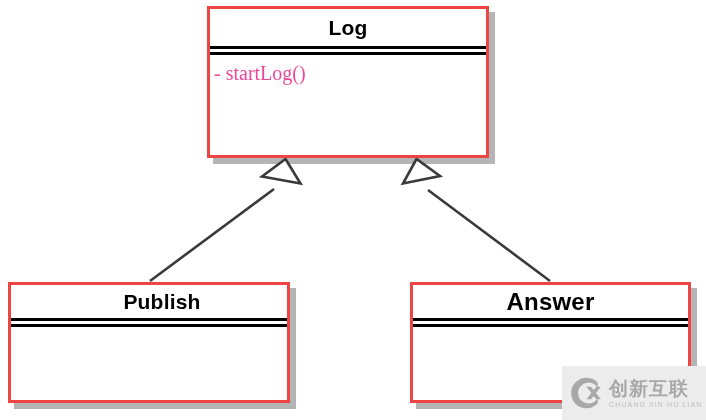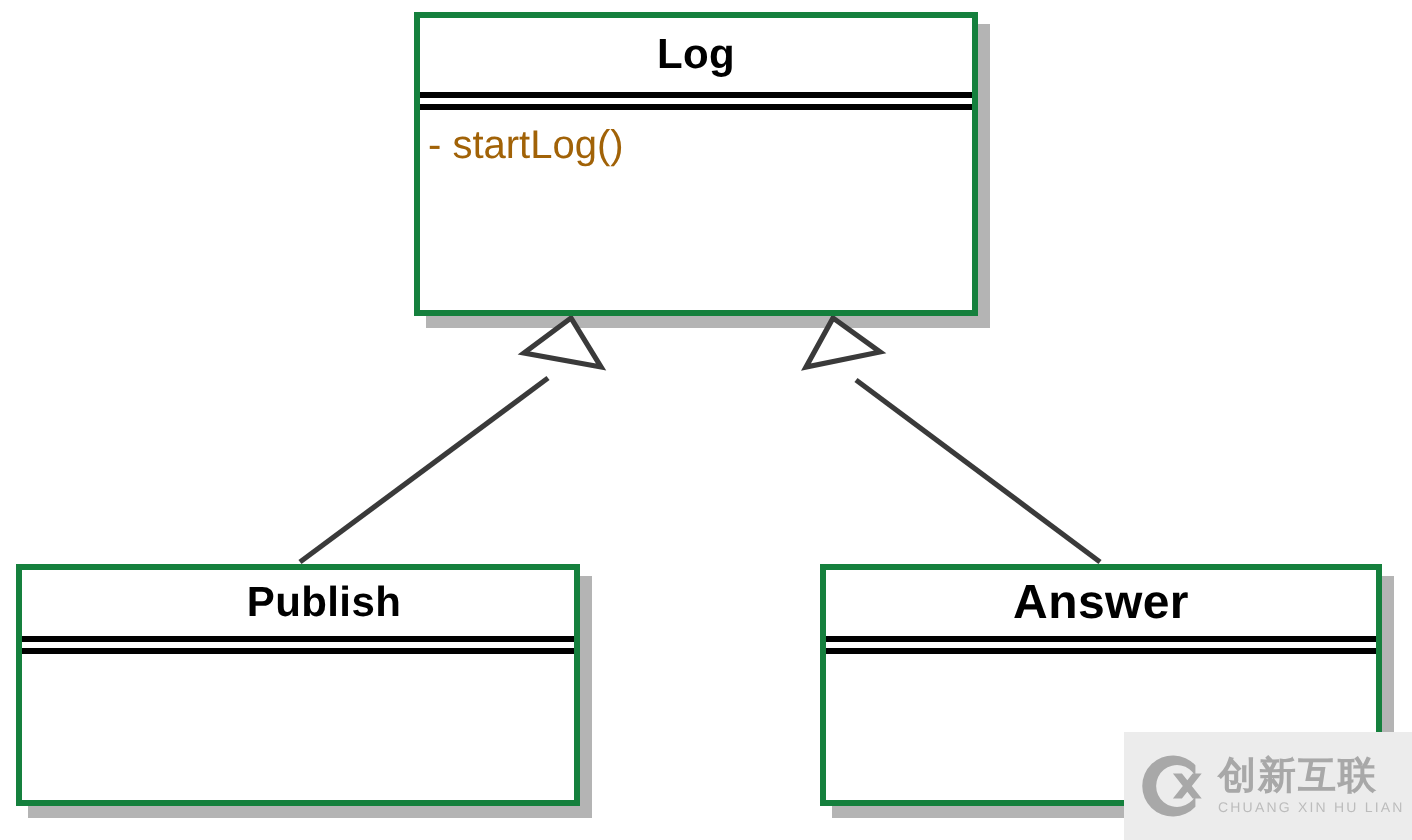--- a/index.html
+++ b/index.html
@@ -25,21 +25,21 @@
     top: 0;
     width: 706px;
     height: 420px;
   }
 
   
   .uml-class {
     position: absolute;
     box-sizing: border-box;
     background: #ffffff;
-    border: 3px solid #15803d;
+    border: 3px solid #ef4444;
     display: flex;
     flex-direction: column;
   }
   .uml-shadow {
     position: absolute;
     background: #b4b4b4;
     z-index: 0;
   }
   .uml-class-name {
     box-sizing: border-box;
@@ -62,24 +62,25 @@
   }
   .uml-members {
     box-sizing: border-box;
     flex: 1 1 auto;
     padding: 6px 0 0 4px;
     display: flex;
     flex-direction: column;
     align-items: flex-start;
   }
   .uml-member {
-    color: #a16207;
+    color: #ec4899;
     line-height: 1.22;
     white-space: pre;
     user-select: none;
+    font-family: Liberation Serif, serif;
   }
 
   
   #box-log {
     left: 207px;
     top: 6px;
     width: 282px;
     height: 152px;
     z-index: 2;
   }

